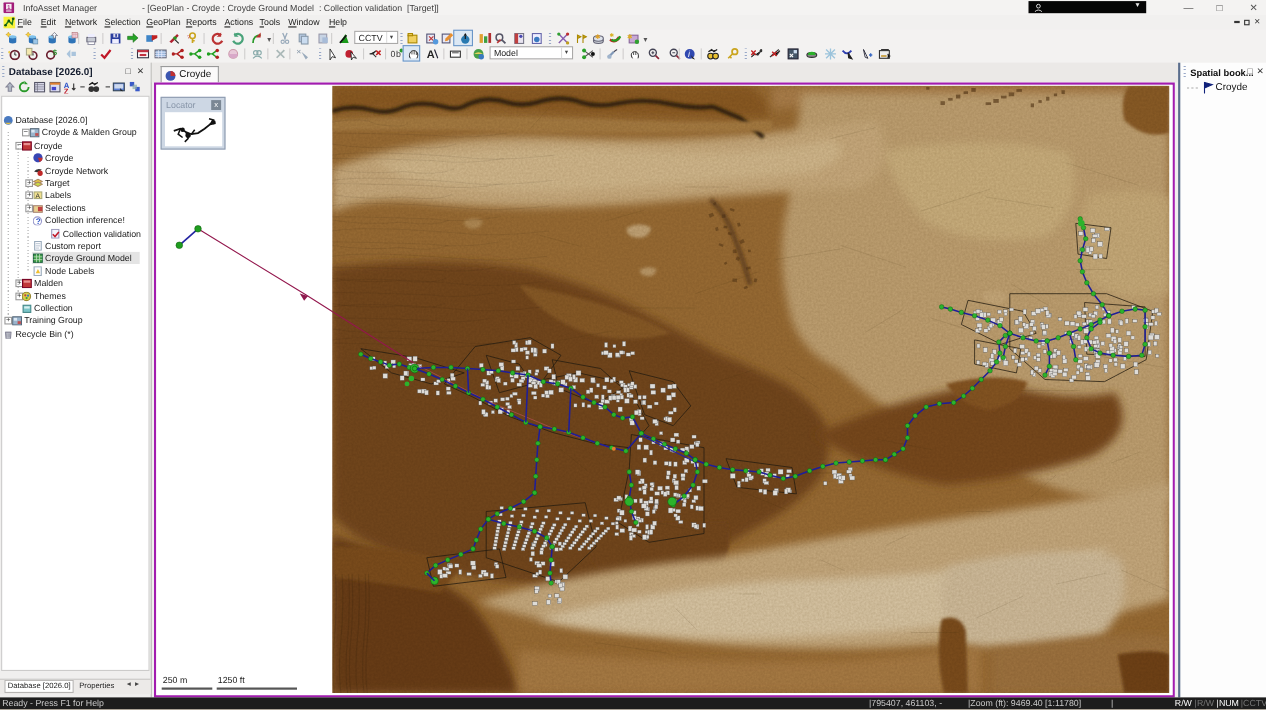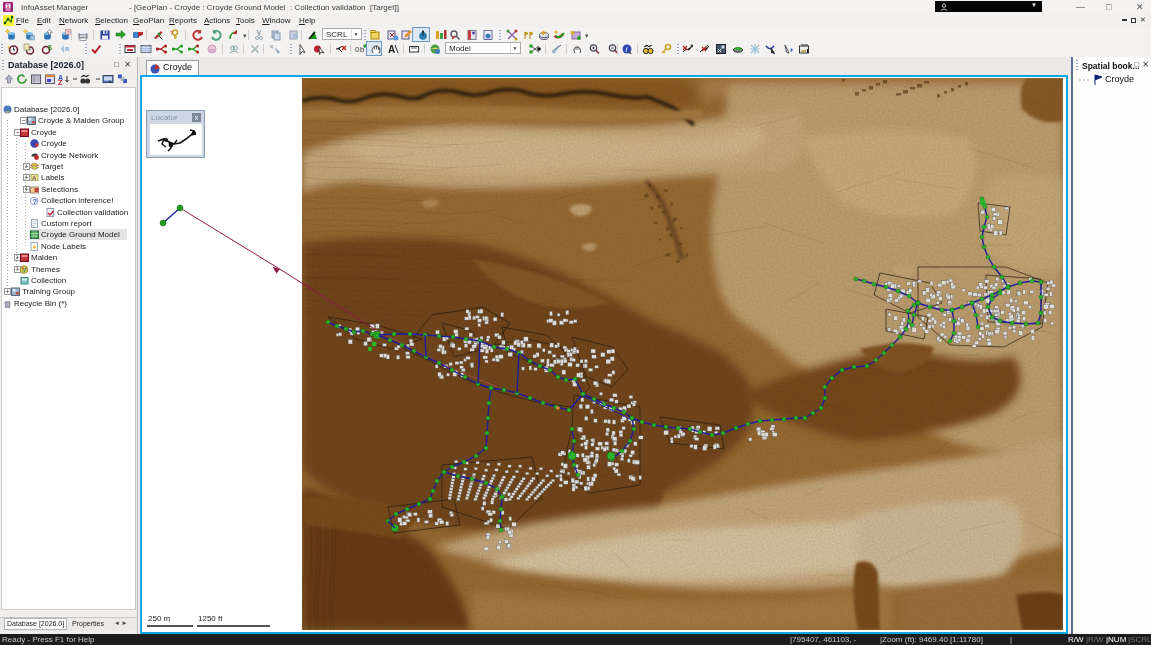--- a/index.html
+++ b/index.html
@@ -36,24 +36,24 @@
   .trow { position:absolute; height:11px; font-size:8px; color:#1a1a1a; white-space:nowrap; }
   .trow .ticon { position:absolute; width:9px; height:9px; top:1px; }
   .texp { position:absolute; width:7px; height:7px; top:2px; border:1px solid #999; background:#fff; font-size:7px; line-height:5px; text-align:center; color:#333; }
   #lp-tabs { position:absolute; left:0; top:560px; width:137px; height:14px; font-size:8px; color:#222; }
   
   #statusbar { left:0; top:634px; width:1151px; height:11px; background:#1d1d1d; color:#c8c8c8; font-size:8px; }
 
   
   #tabstrip { left:138px; top:57px; width:933px; height:18px; background:#ebe9e7; }
   #maptab { position:absolute; left:8px; top:3px; height:15px; background:#fbfafa; border:1px solid #9a9a9a; border-bottom:none; font-size:9px; color:#111; padding:1px 6px 0 16px; }
-  #mapwin { left:140px; top:75px; width:928px; height:559px; background:#fff; border:2px solid #0ea5e9; }
+  #mapwin { left:140px; top:75px; width:928px; height:559px; background:#fff; border:2px solid #a21caf; }
   #rightpanel { left:1071px; top:57px; width:80px; height:577px; background:#fdfdfd; border-left:2px solid #5a6d8c; }
   #rp-title { position:absolute; left:9px; top:4px; font-size:8.5px; font-weight:bold; color:#111; }
-  #locator { left:146px; top:88px; width:59px; height:48px; background:#cdd7e4; border:1px solid #8e9cb0;margin-top:22px; }
+  #locator { left:146px; top:88px; width:59px; height:48px; background:#cdd7e4; border:1px solid #8e9cb0; }
   #loc-title { position:absolute; left:4px; top:2px; font-size:8px; color:#8795a8; }
   #loc-x { position:absolute; right:3px; top:2px; width:9px; height:9px; background:#7b8794; color:#fff; font-size:7px; text-align:center; line-height:9px; }
   #loc-body { position:absolute; left:3px; top:13px; width:52px; height:31px; background:#fff; }
 </style>
 </head>
 <body>
 <div id="stage">
 
   <div id="titlebar" class="abs">
     <svg class="abs" style="left:3px;top:2px" width="10" height="10">
@@ -183,21 +183,21 @@
         <svg class="ic" style="left:288px" width="12" height="12" viewBox="0 0 12 12">
           <rect x="2" y="2" width="7" height="8" fill="#c8d4e4" stroke="#99a"></rect>
           <rect x="5" y="5" width="5" height="5" fill="#a8bcd8"></rect>
         </svg>
         <span class="sep" style="left:301px"></span>
         <svg class="ic" style="left:307px" width="12" height="12" viewBox="0 0 12 12">
           <path d="M2 10 L7 2 l3 8 z" fill="#1a9a1a"></path>
           <path d="M2 10 L8 3" stroke="#111" stroke-width="1.5"></path>
         </svg>
         <span class="combo" style="left:322px;top:0;width:40px">
-          <span style="position:absolute;left:3px;top:1px">SCRL</span>
+          <span style="position:absolute;left:3px;top:1px">CCTV</span>
           <span class="arr">▼</span>
         </span>
         <span class="grip" style="left:364px"></span>
         <svg class="ic" style="left:369px" width="12" height="12" viewBox="0 0 12 12">
           <rect x="2" y="3" width="8" height="7" fill="#f0d060" stroke="#a80"></rect>
           <rect x="2" y="1.5" width="4" height="2" fill="#f0d060" stroke="#a80"></rect>
         </svg>
         <svg class="ic" style="left:387px" width="12" height="12" viewBox="0 0 12 12">
           <rect x="1" y="2" width="7" height="8" fill="#e8e8f4" stroke="#557"></rect>
           <path d="M3 4 l4 4 m0 -4 l-4 4" stroke="#b33" stroke-width="1"></path>
@@ -1867,16 +1867,16 @@
   </div>
 
   <div id="statusbar" class="abs">
     <span class="abs" style="left:2px;top:1px">Ready - Press F1 for Help</span>
     <span class="abs" style="left:790px;top:1px">|795407, 461103, -</span>
     <span class="abs" style="left:880px;top:1px">|Zoom (ft): 9469.40 [1:11780]</span>
     <span class="abs" style="left:1010px;top:1px">|</span>
     <span class="abs" style="left:1068px;top:1px;color:#fff">R/W</span>
     <span class="abs" style="left:1086px;top:1px;color:#777">|R/W</span>
     <span class="abs" style="left:1106px;top:1px;color:#fff">|NUM</span>
-    <span class="abs" style="left:1128px;top:1px;color:#777">|SCRL</span>
+    <span class="abs" style="left:1128px;top:1px;color:#777">|CCTV</span>
   </div>
 
 </div>
 
 </body></html>

